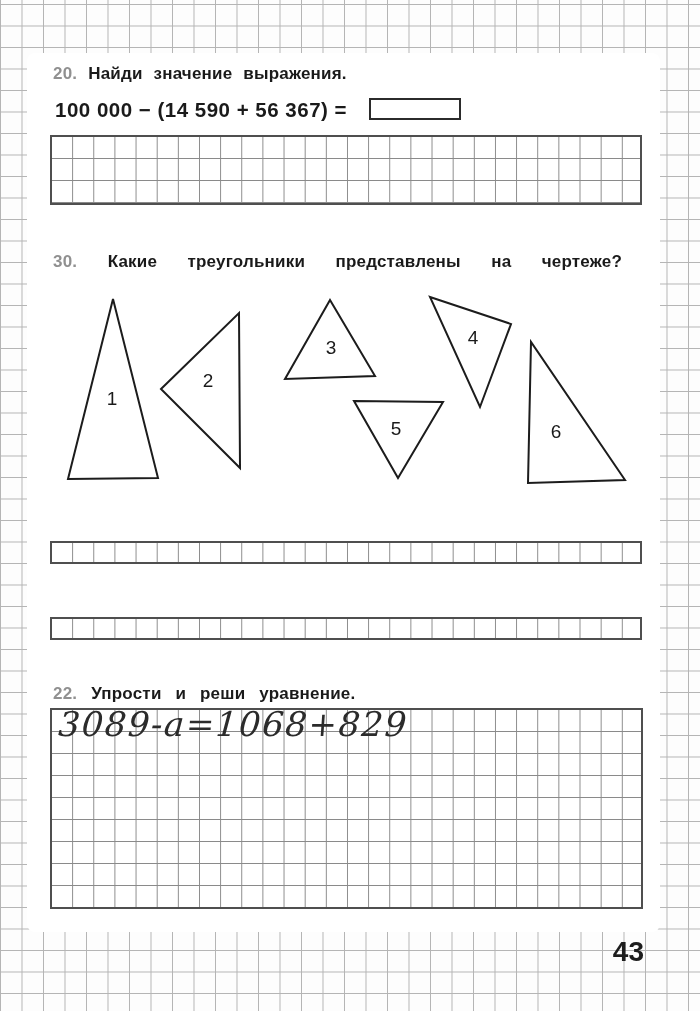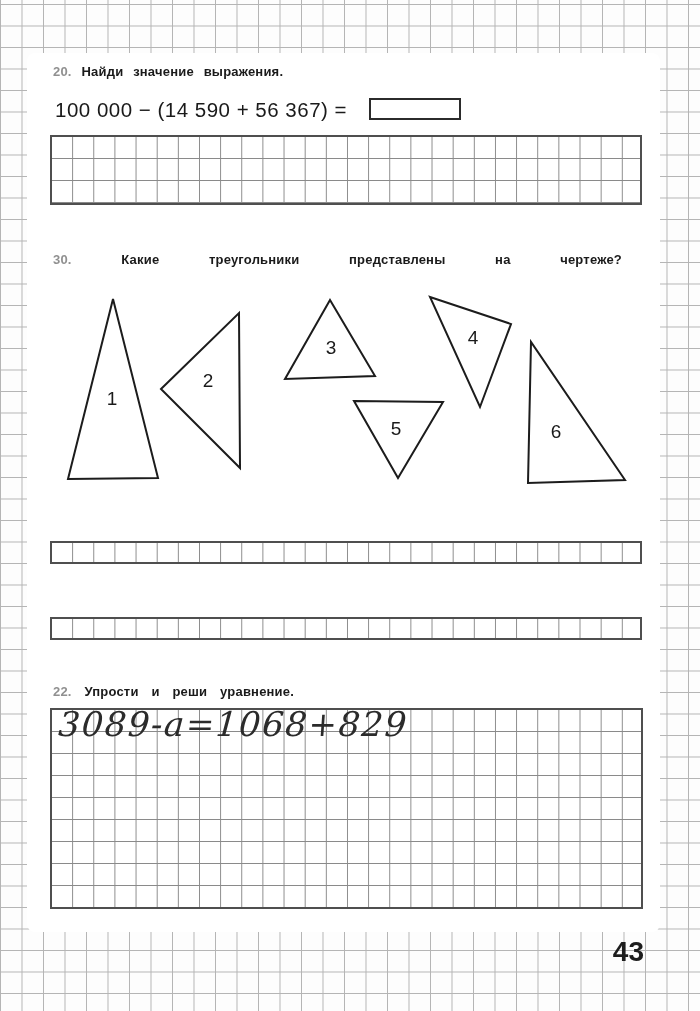--- a/index.html
+++ b/index.html
@@ -12,31 +12,31 @@
       linear-gradient(to bottom,#b4b4b4 1px,transparent 1px);
     background-size:21.5px 21.5px;
     background-position:0px 4px;
   }
   .sheet{
     position:absolute;left:27px;top:53px;width:633px;height:879px;
     background:#ffffff;border-radius:8px;
   }
   .abs{position:absolute;}
   .heading{
-    font-size:13px;font-weight:bold;color:#1a1a1a;
+    font-size:17px;font-weight:bold;color:#1a1a1a;
     white-space:nowrap;letter-spacing:0.2px;
   }
   .exnum{color:#909090;}
   .justify{
     white-space:normal;
     text-align:justify;
     text-align-last:justify;
   }
   .expression{
-    font-size:20.5px;font-weight:normal;color:#1a1a1a;
+    font-size:20.5px;font-weight:bold;color:#1a1a1a;
     white-space:nowrap;letter-spacing:0.5px;
   }
   .answer-box{
     border:2px solid #2b2b2b;background:#ffffff;
   }
   .workgrid{
     box-sizing:border-box;
     border:2px solid #4f4f4f;
     background-color:#ffffff;
     background-image:

